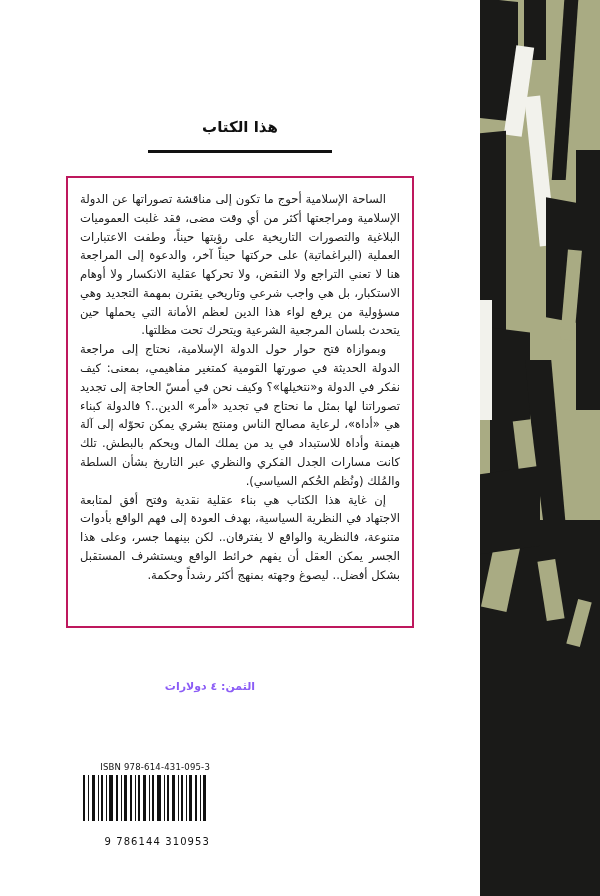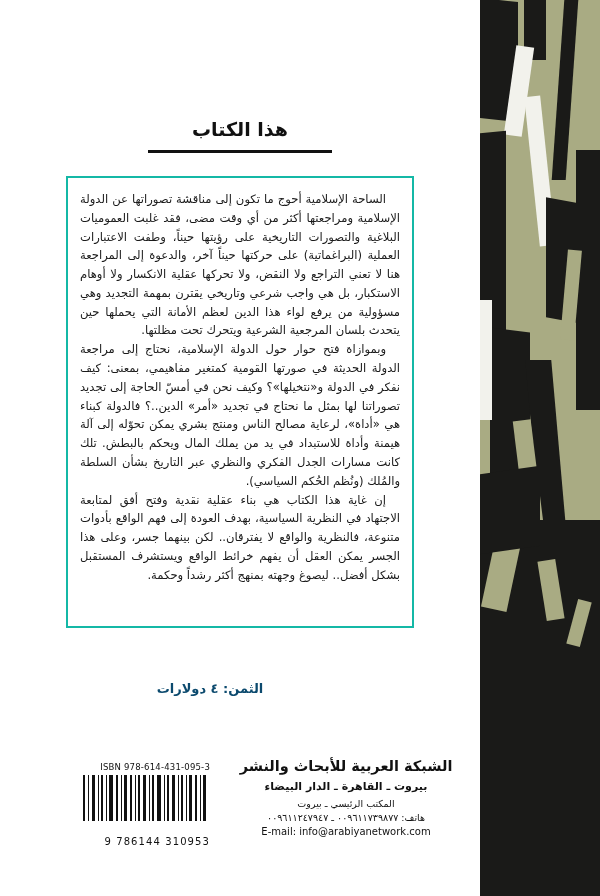--- a/index.html
+++ b/index.html
@@ -57,21 +57,21 @@
   
   #title-wrap {
     position: absolute;
     top: 118px;
     left: 0;
     width: 480px;
     text-align: center;
   }
   #title {
     font-family: "DejaVu Sans", sans-serif;
-    font-size: 19px;
+    font-size: 15px;
     font-weight: bold;
     color: #111111;
     direction: rtl;
     letter-spacing: 0px;
   }
   #title-rule {
     position: absolute;
     top: 150px;
     left: 148px;
     width: 184px;
@@ -79,21 +79,21 @@
     background: #111111;
   }
 
   
   #blurb-box {
     position: absolute;
     top: 176px;
     left: 66px;
     width: 348px;
     height: 452px;
-    border: 2px solid #14b8a6;
+    border: 2px solid #be185d;
     box-sizing: border-box;
     background: #ffffff;
   }
   #blurb-inner {
     position: absolute;
     top: 12px;
     left: 12px;
     right: 12px;
     bottom: 10px;
     direction: rtl;
@@ -110,24 +110,24 @@
   }
 
   
   #price-block {
     position: absolute;
     top: 678px;
     left: 0;
     width: 420px;
     text-align: center;
     direction: rtl;
-    font-size: 13px;
+    font-size: 11px;
     font-weight: bold;
     line-height: 1.65;
-    color: #0c4a6e;
+    color: #8b5cf6;
   }
 
   
   #barcode-block {
     position: absolute;
     top: 762px;
     left: 80px;
     width: 130px;
     text-align: right;
   }
@@ -271,22 +271,15 @@
         <i style="left:100px;width:2px;"></i>
         <i style="left:105px;width:1px;"></i>
         <i style="left:108px;width:3px;"></i>
         <i style="left:114px;width:2px;"></i>
         <i style="left:119px;width:1px;"></i>
         <i style="left:122px;width:3px;"></i>
       </div>
       <div id="barcode-digits">9 786144 310953</div>
     </div>
 
-    <div id="publisher-block">
-      <div id="pub-name">الشبكة العربية للأبحاث والنشر</div>
-      <div id="pub-cities">بيروت ـ القاهرة ـ الدار البيضاء</div>
-      <div id="pub-office">المكتب الرئيسي ـ بيروت</div>
-      <div id="pub-phone">هاتف: ٠٠٩٦١١٧٣٩٨٧٧ ـ ٠٠٩٦١١٢٤٧٩٤٧</div>
-      <div id="pub-email">E-mail: info@arabiyanetwork.com</div>
-    </div>
 
   </div>
 </div>
 
 </body></html>

